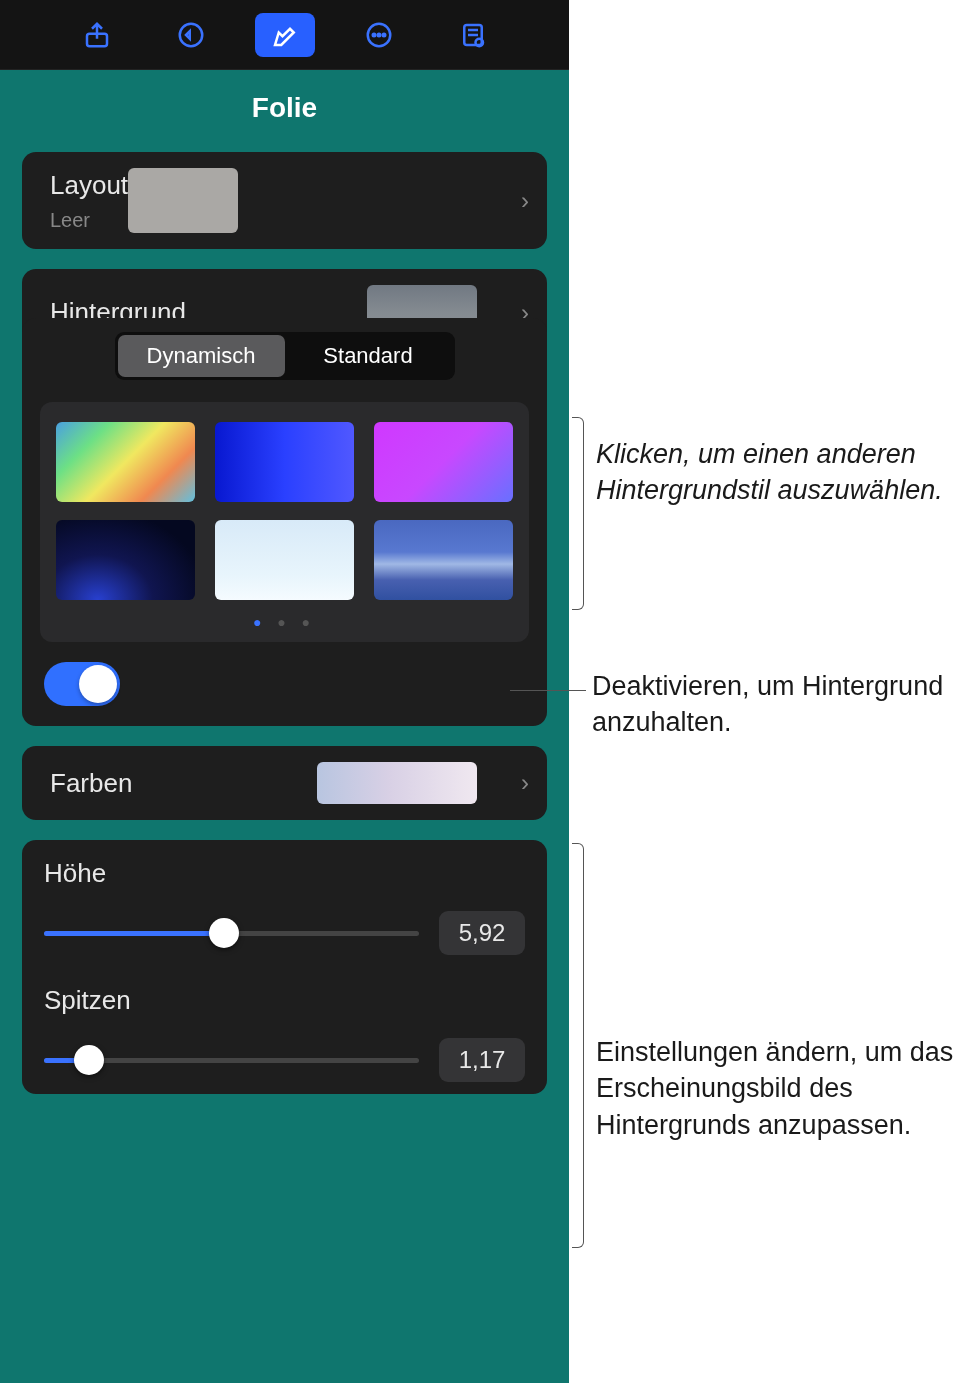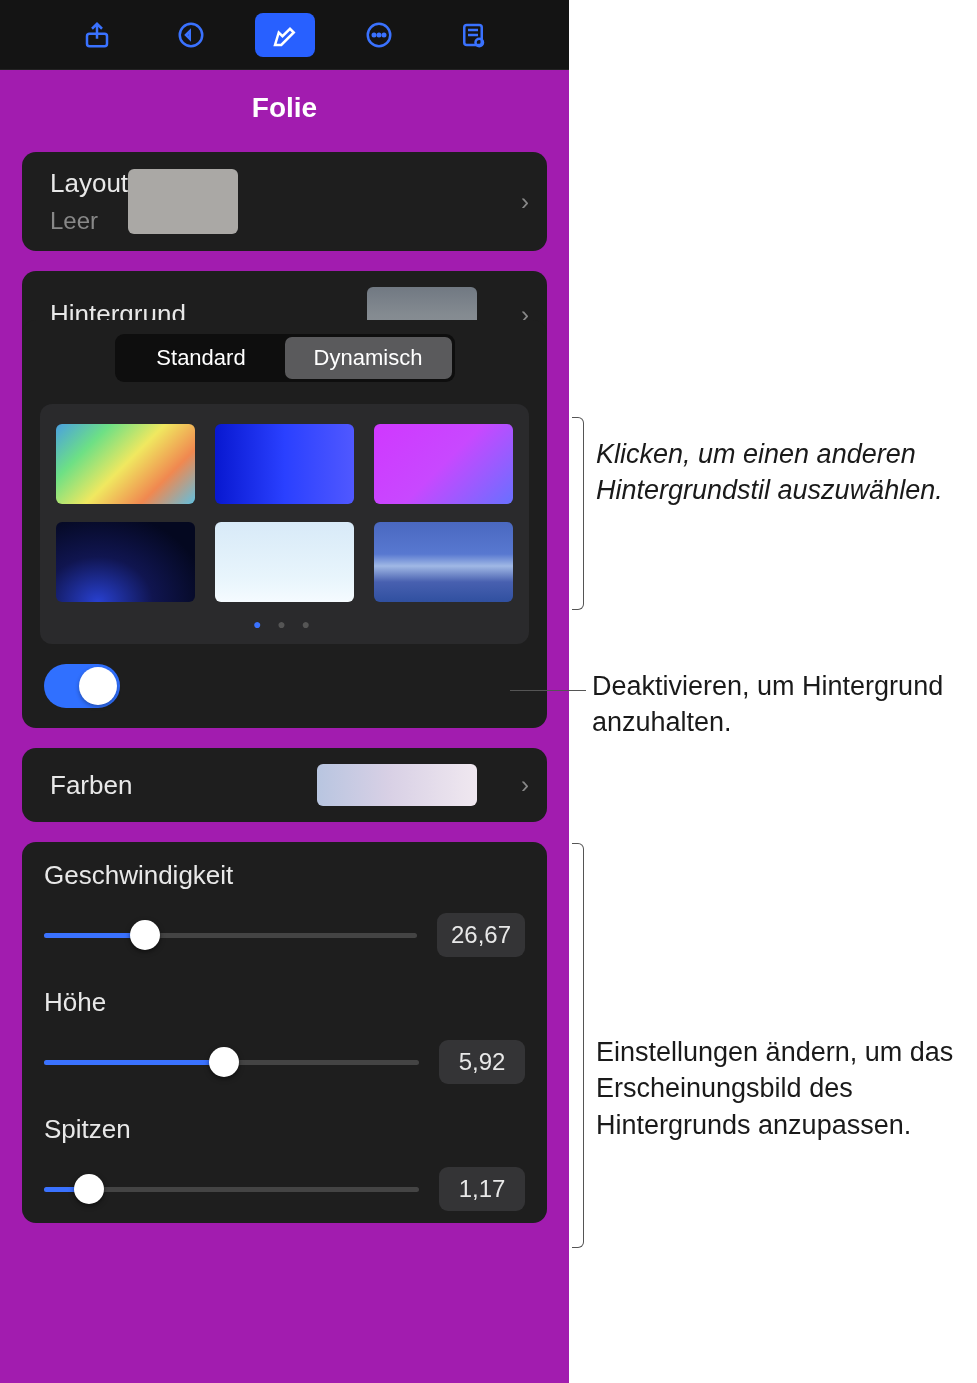--- a/index.html
+++ b/index.html
@@ -9,21 +9,21 @@
       width: 977px;
       height: 1383px;
       position: relative;
       overflow: hidden;
     }
     .panel-wrap {
       position: absolute;
       left: 0; top: 0;
       width: 569px;
       height: 1383px;
-      background: #a21caf;
+      background: #0f766e;
       display: flex;
       flex-direction: column;
     }
     .toolbar {
       height: 70px;
       display: flex;
       align-items: center;
       justify-content: center;
       gap: 34px;
       background: #141414;
@@ -68,21 +68,21 @@
       color: #888;
       font-size: 24px;
     }
     .row-label {
       flex: 1;
       color: #e8e8e8;
       font-size: 26px;
     }
     .row-sublabel {
       color: #888;
-      font-size: 24px;
+      font-size: 20px;
       margin-top: 8px;
     }
     .layout-thumb {
       width: 110px; height: 65px;
       background: #aaa8a5;
       border-radius: 6px;
       margin-right: 42px;
     }
     .bg-thumb {
       width: 110px; height: 55px;
@@ -262,22 +262,22 @@
     <div class="row" style="min-height:70px;">
       <div class="row-label">Hintergrund</div>
       <div class="bg-thumb"></div>
       <div class="chevron">›</div>
     </div>
   </div>
 
   <div class="popover">
     <div class="seg-wrap">
       <div class="segmented">
+        <div class="seg-item selected">Dynamisch</div>
         <div class="seg-item">Standard</div>
-        <div class="seg-item selected">Dynamisch</div>
       </div>
     </div>
     <div class="bg-grid-wrap">
       <div class="bg-grid">
         <div class="bg-opt bg1"></div>
         <div class="bg-opt bg2"></div>
         <div class="bg-opt bg3"></div>
         <div class="bg-opt bg4"></div>
         <div class="bg-opt bg5"></div>
         <div class="bg-opt bg6"></div>
@@ -294,30 +294,20 @@
   <div class="section">
     <div class="row" style="min-height:70px;">
       <div class="row-label">Farben</div>
       <div class="colors-thumb"></div>
       <div class="chevron">›</div>
     </div>
   </div>
 
   <div class="section sliders">
     <div class="slider-row">
-      <div class="slider-title">Geschwindigkeit</div>
-      <div class="slider-track-wrap">
-        <div class="track">
-          <div class="track-fill" id="fill-speed" style="width: 27%;"></div>
-          <div class="thumb" id="thumb-speed" style="left: 27%;"></div>
-        </div>
-        <div class="val-badge">26,67</div>
-      </div>
-    </div>
-    <div class="slider-row">
       <div class="slider-title">Höhe</div>
       <div class="slider-track-wrap">
         <div class="track">
           <div class="track-fill" id="fill-height" style="width: 48%;"></div>
           <div class="thumb" id="thumb-height" style="left: 48%;"></div>
         </div>
         <div class="val-badge">5,92</div>
       </div>
     </div>
     <div class="slider-row">

